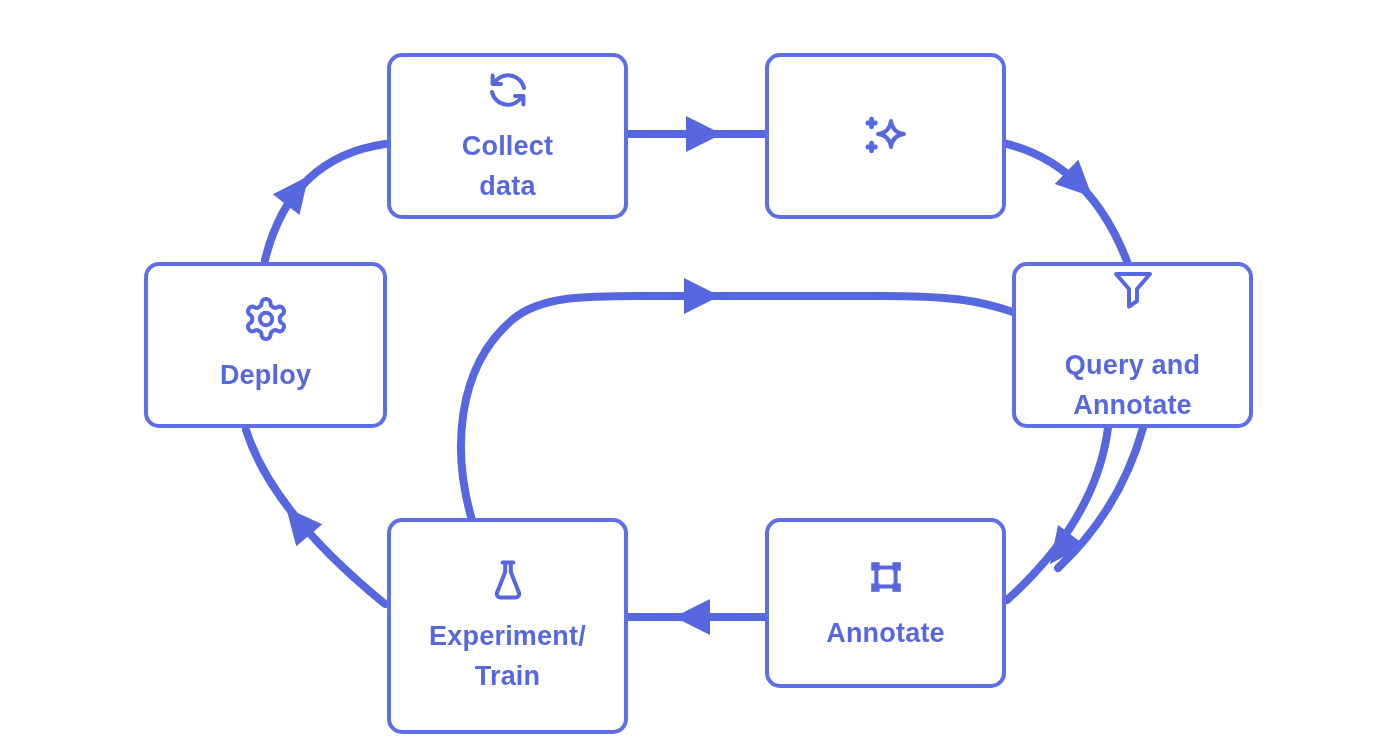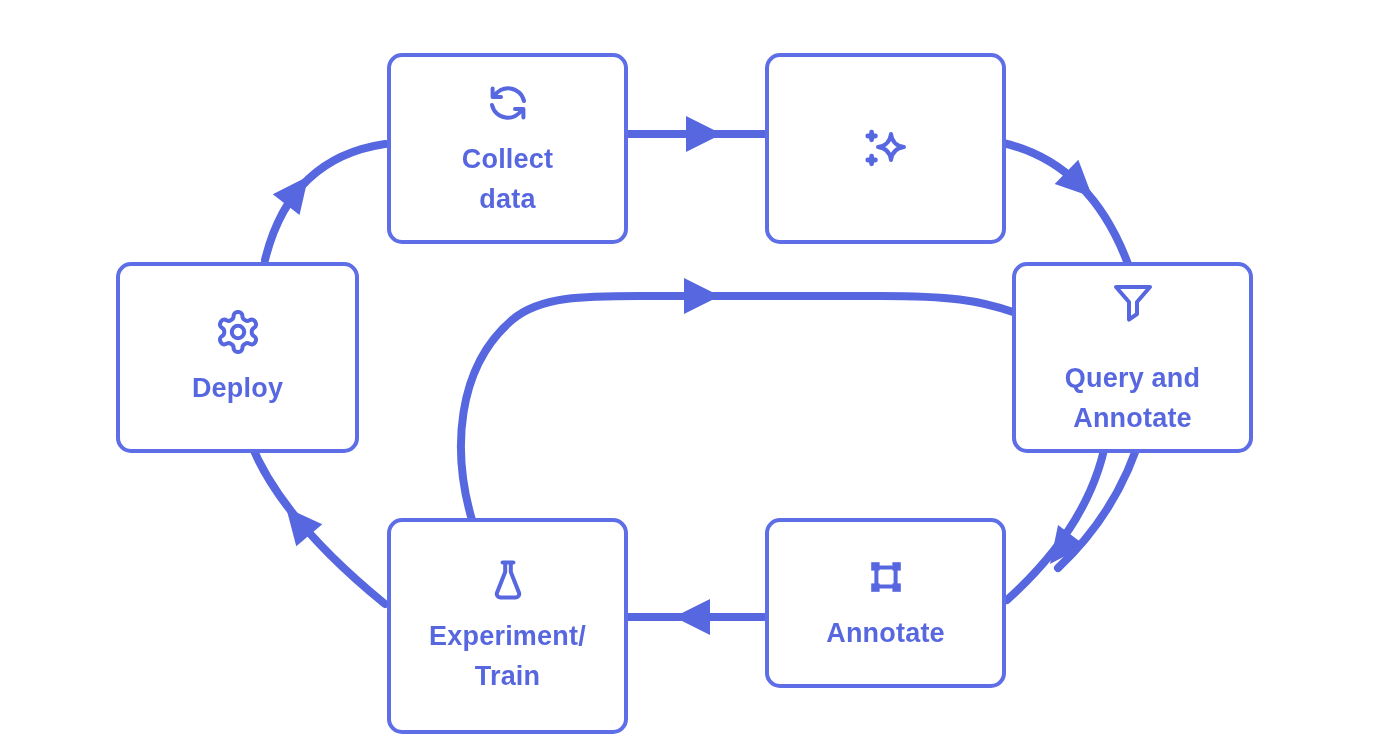--- a/index.html
+++ b/index.html
@@ -14,21 +14,21 @@
     width:1380px;height:740px;
     background:var(--page-bg);
     font-family:"Liberation Sans", sans-serif;
     overflow:hidden;
   }
   .arrow-layer{position:absolute;left:0;top:0;width:1380px;height:740px;}
   .arrow-layer path.line{fill:none;stroke:var(--accent);stroke-width:8;stroke-linecap:round;}
   .arrow-layer path.head{fill:var(--accent);stroke:none;}
   .node{
     position:absolute;
-    width:241px;height:191px;
+    width:241px;height:166px;
     background:var(--box-bg);
     border:4px solid var(--border);
     border-radius:15px;
     box-sizing:border-box;
     display:flex;flex-direction:column;
     align-items:center;justify-content:center;
     gap:12px;
   }
   .node .icon{width:48px;height:48px;color:var(--accent);display:block;flex:0 0 auto;}
   .node .icon svg{width:100%;height:100%;display:block;}
@@ -39,21 +39,21 @@
     letter-spacing:0.2px;
   }
   .label span{display:block;}
   .label span:empty{display:none;}
   
   #node-collect    {left:387px; top:53px;}
   #node-enrich     {left:765px; top:53px;}
   #node-query      {left:1012px;top:262px;gap:32px;}
   #node-annotate   {left:765px; top:518px; height:170px;}
   #node-experiment {left:387px; top:518px; height:216px;}
-  #node-deploy     {left:116px; top:262px; width:243px;}
+  #node-deploy     {left:144px; top:262px; width:243px;}
 </style>
 </head>
 <body>
 
 <div class="canvas">
 
   <svg class="arrow-layer" viewBox="0 0 1380 740" xmlns="http://www.w3.org/2000/svg">
 
     <g>
       <path class="line" d="M628 134 L770 134"></path>

